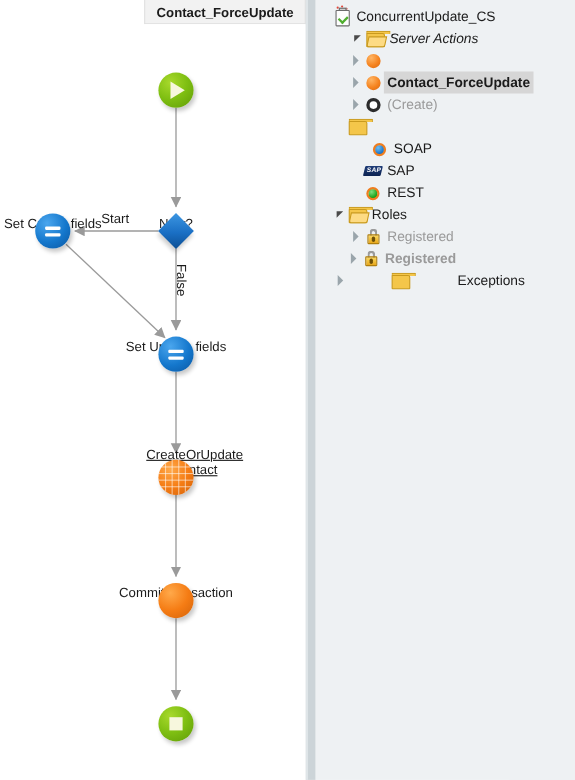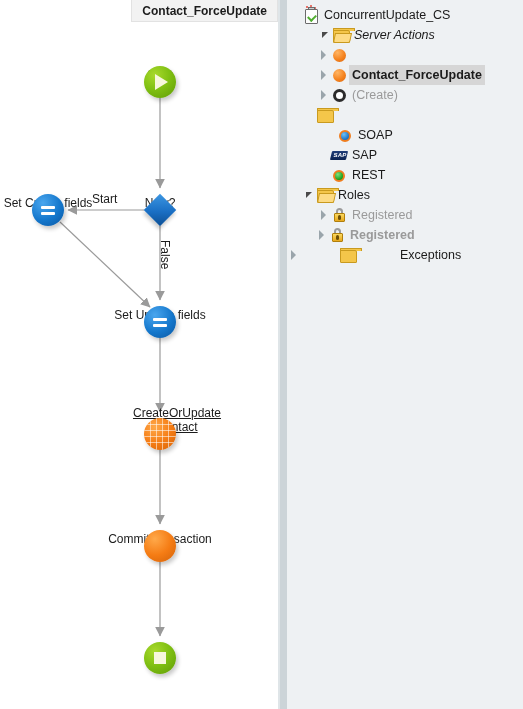--- a/index.html
+++ b/index.html
@@ -325,21 +325,21 @@
       </div>
       <div class="row" style="padding-left: 28px; font-weight: bold;">
         <span class="exp closed"></span>
         <span class="ico ico-lock">
           <i class="sh"></i>
           <i class="body"></i>
           <i class="kh"></i>
         </span>
         <span class="lbl dim">Registered</span>
       </div>
-      <div class="row" style="padding-left: 0; gap: 39px;">
+      <div class="row" style="padding-left: 16px; gap: 39px;">
         <span class="exp closed"></span>
         <span class="ico ico-folder">
           <i class="tab"></i>
           <i class="back"></i>
         </span>
         <span class="lbl">Exceptions</span>
       </div>
     </div>
 
 </div>

